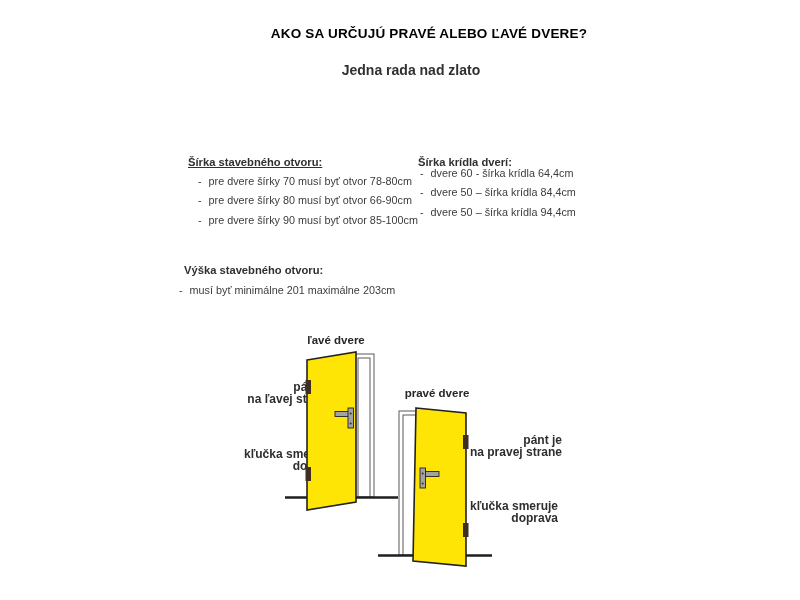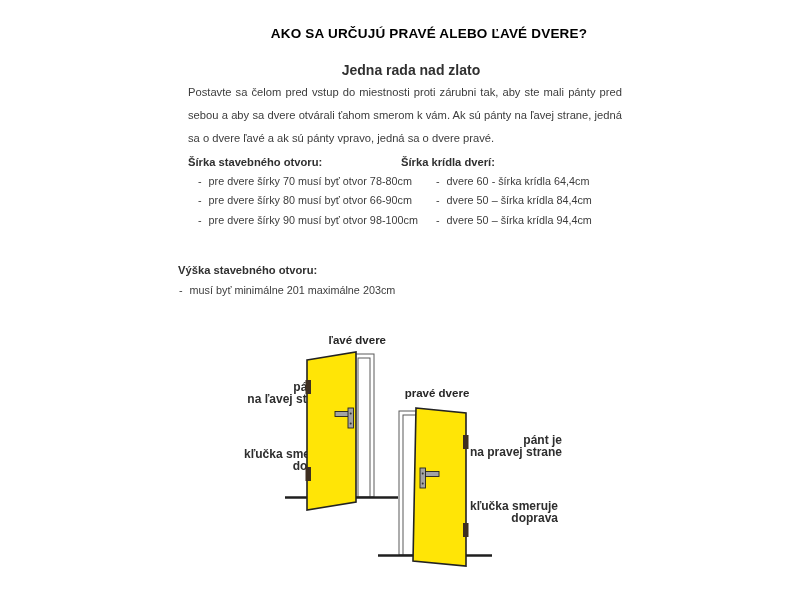--- a/index.html
+++ b/index.html
@@ -15,34 +15,34 @@
     position:absolute;left:211px;top:62px;width:400px;text-align:center;
     font-size:14px;font-weight:bold;color:#303030;
   }
   .intro{
     position:absolute;left:188px;top:81px;width:434px;
     font-size:11.2px;line-height:23px;color:#3c3c3c;text-align:justify;
   }
   .section-heading{
     position:absolute;font-size:11.2px;font-weight:bold;color:#303030;
   }
-  .h-open-width{left:188px;top:156px;}
-  .h-leaf-width{left:401px;top:156px;text-align:right;}
-  .h-open-height{left:178px;top:264px;text-align:right;}
+  .h-open-width{left:188px;top:156px;text-decoration:underline;}
+  .h-leaf-width{left:418px;top:156px;text-align:right;}
+  .h-open-height{left:184px;top:264px;text-align:right;}
   .blist{position:absolute;font-size:10.8px;color:#3c3c3c;}
   .l-open-width{left:198px;top:172px;}
-  .l-leaf-width{left:420px;top:172px;margin-left:16px;}
+  .l-leaf-width{left:420px;top:164px;}
   .l-open-height{left:179px;top:281px;}
   .li{height:19.3px;line-height:19.3px;white-space:nowrap;}
   .dash{display:inline-block;margin-right:7px;}
   .fig-title{
     position:absolute;width:100px;text-align:center;
     font-size:11.5px;font-weight:bold;color:#262626;
   }
-  .t-left{left:286px;top:334px;text-align:right;}
+  .t-left{left:286px;top:334px;}
   .t-right{left:387px;top:387px;}
   .fig-label{
     position:absolute;width:110px;text-align:right;
     font-size:12px;font-weight:bold;line-height:12px;color:#2e2e2e;
   }
   .lab-hinge-left{left:222px;top:381px;}
   .lab-handle-left{left:222px;top:448px;}
   .lab-hinge-right{left:452px;top:434px;}
   .lab-handle-right{left:448px;top:500px;}
   .svg-left{position:absolute;left:240px;top:348px;}
@@ -52,27 +52,26 @@
   .door-outline{stroke:#222222;stroke-width:1.6;}
   .thin-outline{stroke:#222222;stroke-width:0.9;}
 </style>
 </head>
 <body>
 
 <div class="page">
 
   <div class="doc-title">AKO SA URČUJÚ PRAVÉ ALEBO ĽAVÉ DVERE?</div>
   <div class="doc-subtitle">Jedna rada nad zlato</div>
-  <div class="intro">Postavte sa čelom pred vstup do miestnosti proti zárubni tak, aby ste mali pánty pred sebou a aby sa dvere otvárali ťahom smerom k vám. Ak sú pánty na ľavej strane, jedná sa o dvere ľavé a ak sú pánty vpravo, jedná sa o dvere pravé.</div>
 
   <div class="section-heading h-open-width">Šírka stavebného otvoru:</div>
   <div class="blist l-open-width">
     <div class="li"><span class="dash">-</span><span>pre dvere šírky 70 musí byť otvor 78-80cm</span></div>
     <div class="li"><span class="dash">-</span><span>pre dvere šírky 80 musí byť otvor 66-90cm</span></div>
-    <div class="li"><span class="dash">-</span><span>pre dvere šírky 90 musí byť otvor 98-100cm</span></div>
+    <div class="li"><span class="dash">-</span><span>pre dvere šírky 90 musí byť otvor 85-100cm</span></div>
   </div>
 
   <div class="section-heading h-leaf-width">Šírka krídla dverí:</div>
   <div class="blist l-leaf-width">
     <div class="li"><span class="dash">-</span><span>dvere 60 - šírka krídla 64,4cm</span></div>
     <div class="li"><span class="dash">-</span><span>dvere 50 – šírka krídla 84,4cm</span></div>
     <div class="li"><span class="dash">-</span><span>dvere 50 – šírka krídla 94,4cm</span></div>
   </div>
 
   <div class="section-heading h-open-height">Výška stavebného otvoru:</div>

